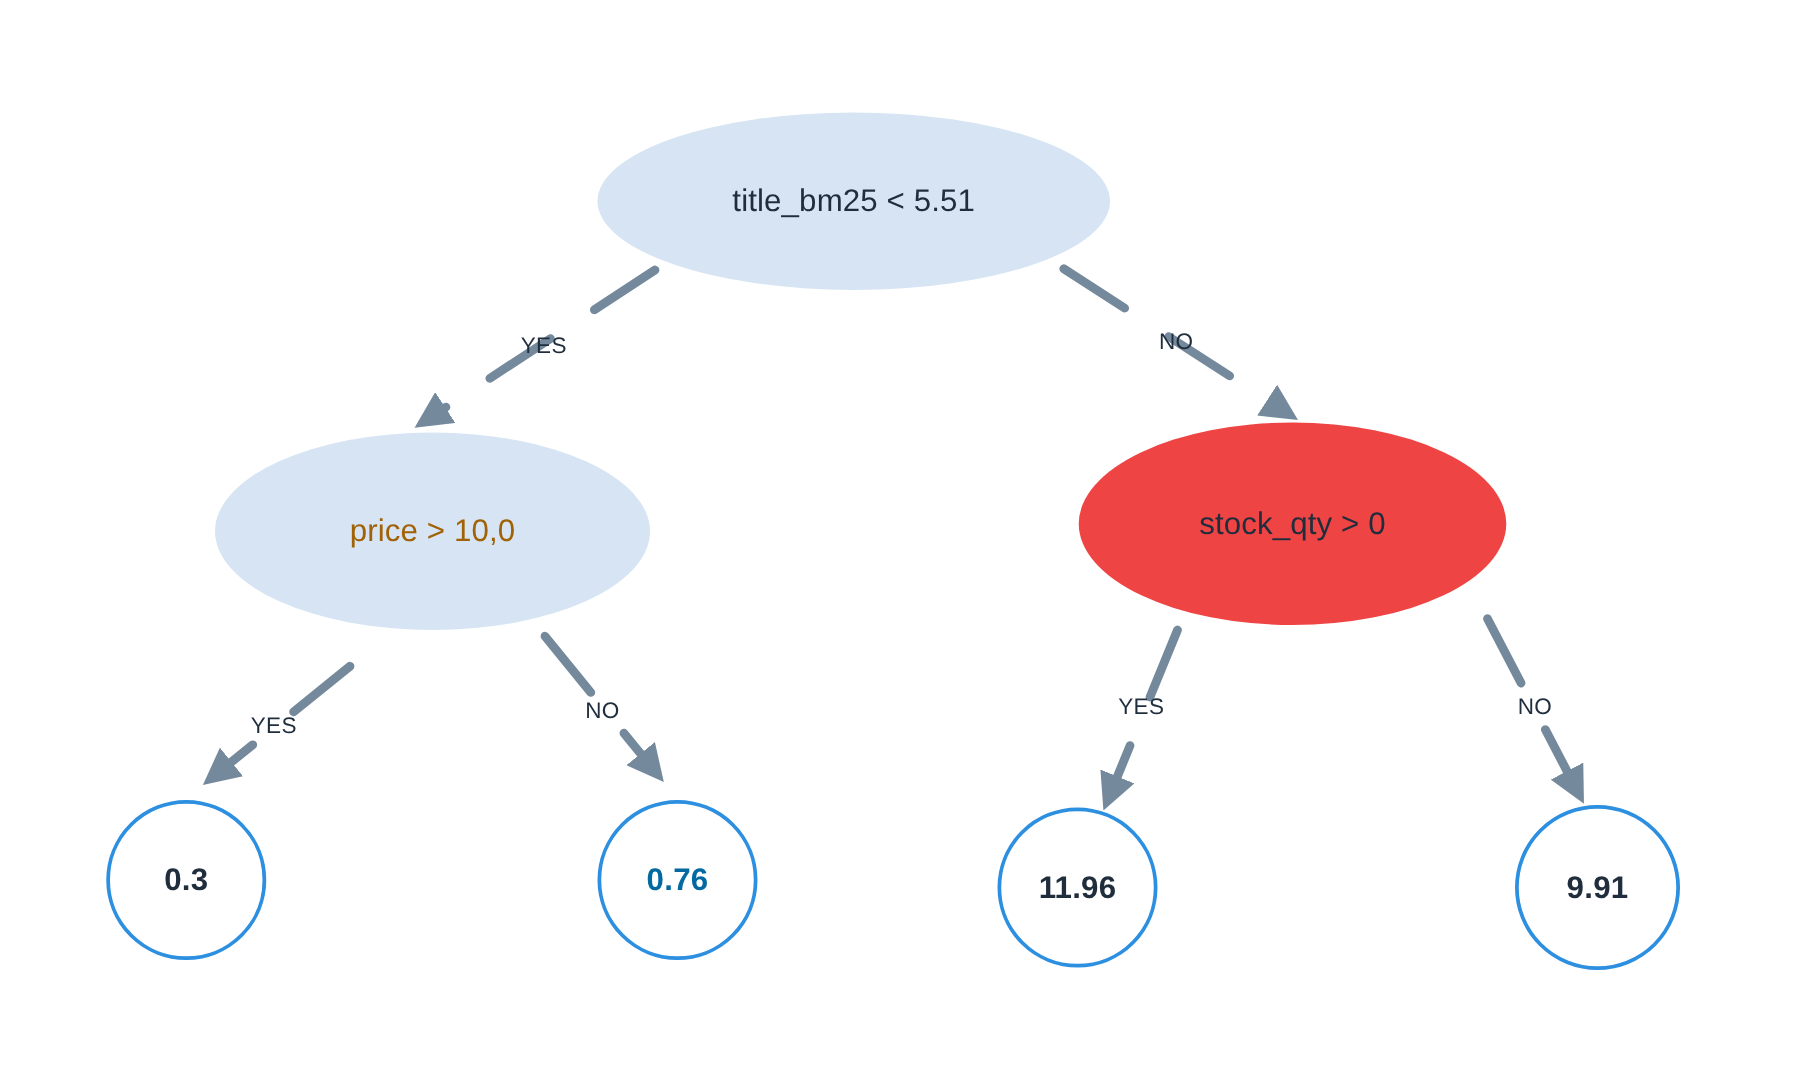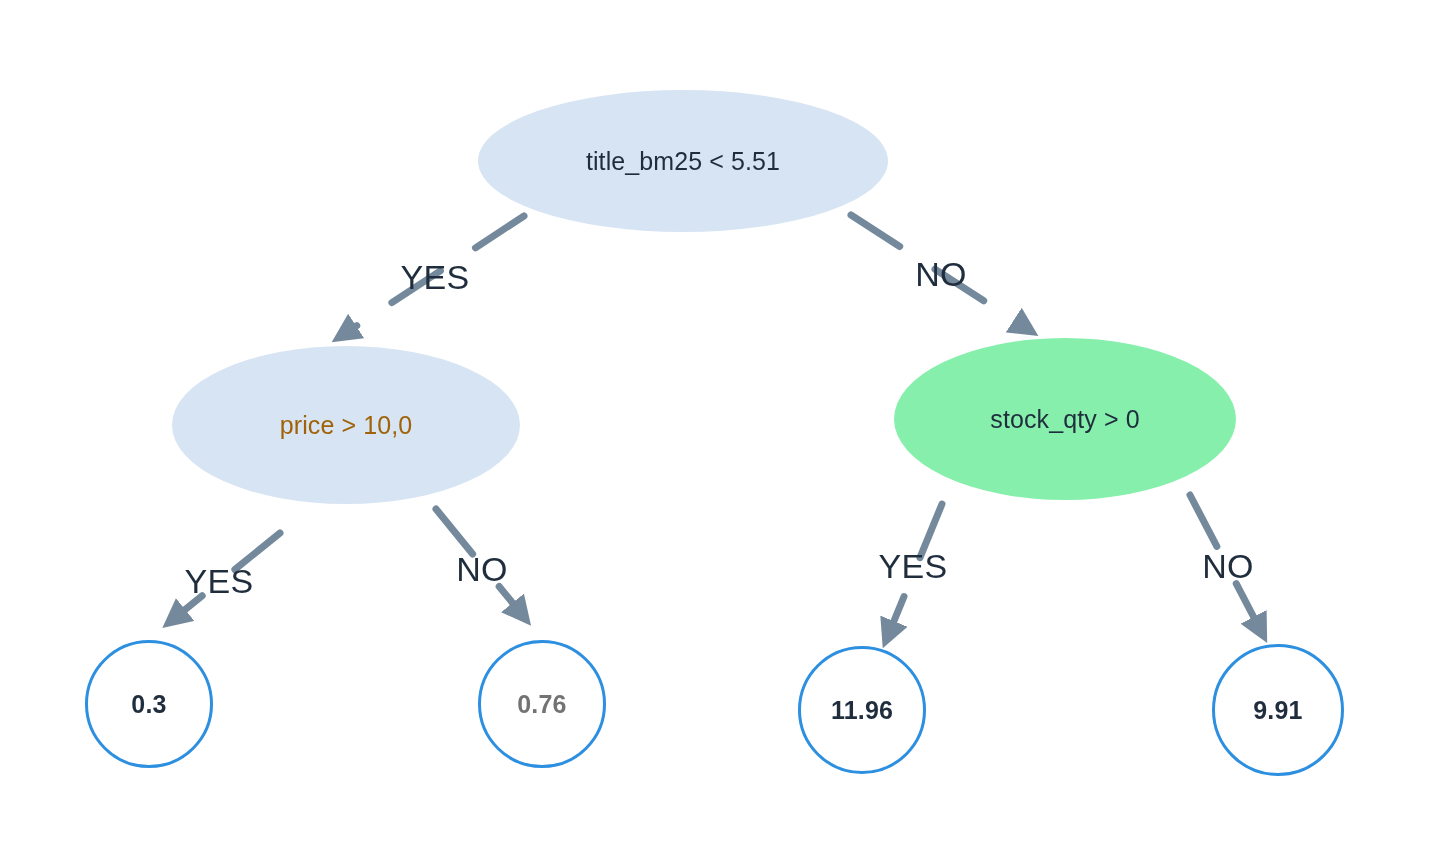--- a/index.html
+++ b/index.html
@@ -55,21 +55,21 @@
   .node-leaf .leaf-label {
     font-weight: bold;
     font-size: 25px;
     letter-spacing: 0.2px;
     white-space: nowrap;
   }
 
   
   .edge-label {
     position: absolute;
-    font-size: 34px;
+    font-size: 18px;
     letter-spacing: 0.3px;
     white-space: nowrap;
     transform: translate(-50%, -50%);
   }
 </style>
 </head>
 <body>
 
 <div id="canvas" style="background: rgb(255, 255, 255); margin-top: 20px;">
 
@@ -90,28 +90,28 @@
   </svg>
 
   <div class="node-ellipse" style="left: 478px; top: 70px; width: 410px; height: 142px; background: rgb(214, 228, 243); color: rgb(31, 45, 61);">
     <span class="node-label">title_bm25 &lt; 5.51</span>
   </div>
 
   <div class="node-ellipse" style="left: 172px; top: 326px; width: 348px; height: 158px; background: rgb(214, 228, 243); color: #a16207;">
     <span class="node-label">price &gt; 10,0</span>
   </div>
 
-  <div class="node-ellipse" style="left: 894px; top: 318px; width: 342px; height: 162px; background: #86efac; color: rgb(31, 45, 61);">
+  <div class="node-ellipse" style="left: 863px; top: 318px; width: 342px; height: 162px; background: #ef4444; color: rgb(31, 45, 61);">
     <span class="node-label">stock_qty &gt; 0</span>
   </div>
 
   <div class="node-leaf" style="left: 85px; top: 620px; width: 128px; height: 128px; border: 3.2px solid rgb(45, 143, 224); color: rgb(31, 45, 61);">
     <span class="leaf-label">0.3</span>
   </div>
-  <div class="node-leaf" style="left: 478px; top: 620px; width: 128px; height: 128px; border: 3.2px solid rgb(45, 143, 224); color: #737373;">
+  <div class="node-leaf" style="left: 478px; top: 620px; width: 128px; height: 128px; border: 3.2px solid rgb(45, 143, 224); color: #0369a1;">
     <span class="leaf-label">0.76</span>
   </div>
   <div class="node-leaf" style="left: 798px; top: 626px; width: 128px; height: 128px; border: 3.2px solid rgb(45, 143, 224); color: rgb(31, 45, 61);">
     <span class="leaf-label">11.96</span>
   </div>
   <div class="node-leaf" style="left: 1212px; top: 624px; width: 132px; height: 132px; border: 3.2px solid rgb(45, 143, 224); color: rgb(31, 45, 61);">
     <span class="leaf-label">9.91</span>
   </div>
 
   <div class="edge-label" style="left: 435px; top: 257px; color: rgb(31, 45, 61);">YES</div>

